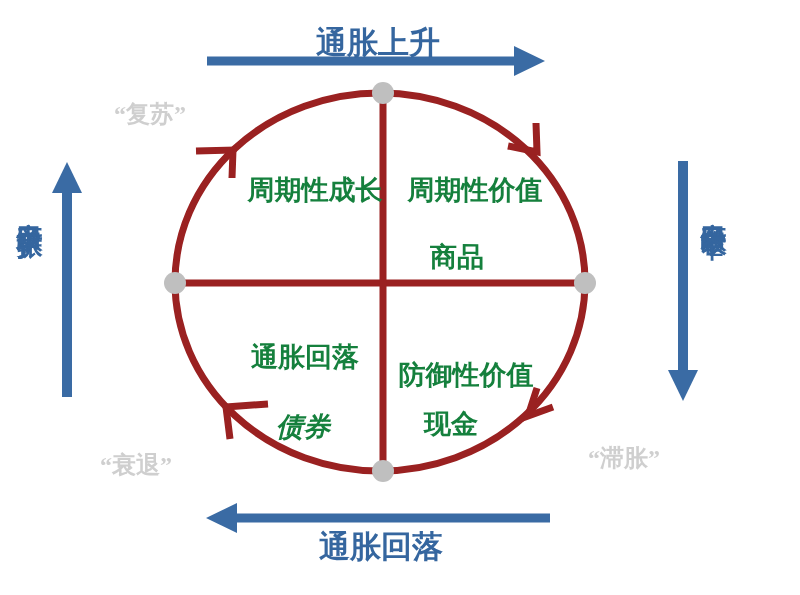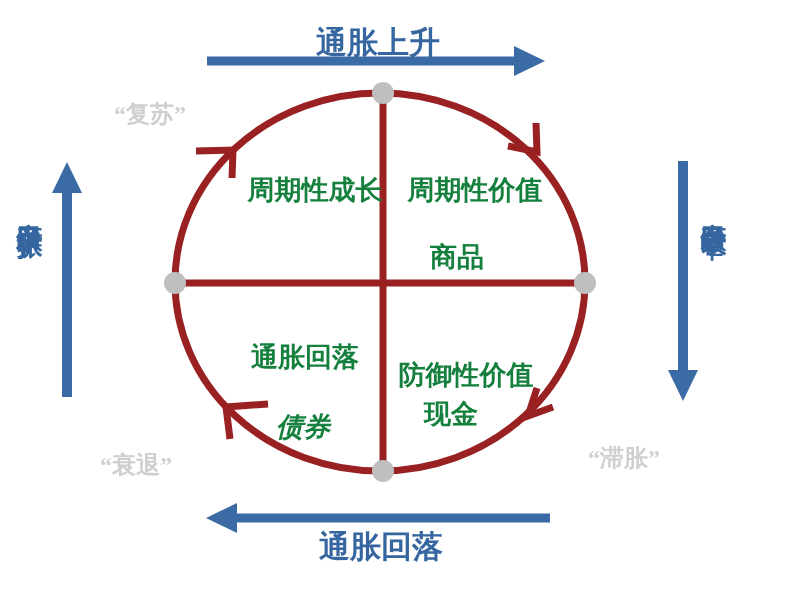--- a/index.html
+++ b/index.html
@@ -78,15 +78,15 @@
 
   <div class="lbl quad-label" style="left:315px;top:172px;">周期性成长</div>
 
   <div class="lbl quad-label" style="left:475px;top:172px;">周期性价值</div>
   <div class="lbl quad-label" style="left:457px;top:239px;">商品</div>
 
   <div class="lbl quad-label" style="left:305px;top:339px;">通胀回落</div>
   <div class="lbl quad-label" style="left:303px;top:409px;font-style:italic;">债券</div>
 
   <div class="lbl quad-label" style="left:466px;top:337px;margin-top:20px;">防御性价值</div>
-  <div class="lbl quad-label" style="left:451px;top:396px;font-family:Liberation Mono, monospace;">现金</div>
+  <div class="lbl quad-label" style="left:451px;top:406px;font-family:Liberation Mono, monospace;">现金</div>
 
 </div>
 
 </body></html>

